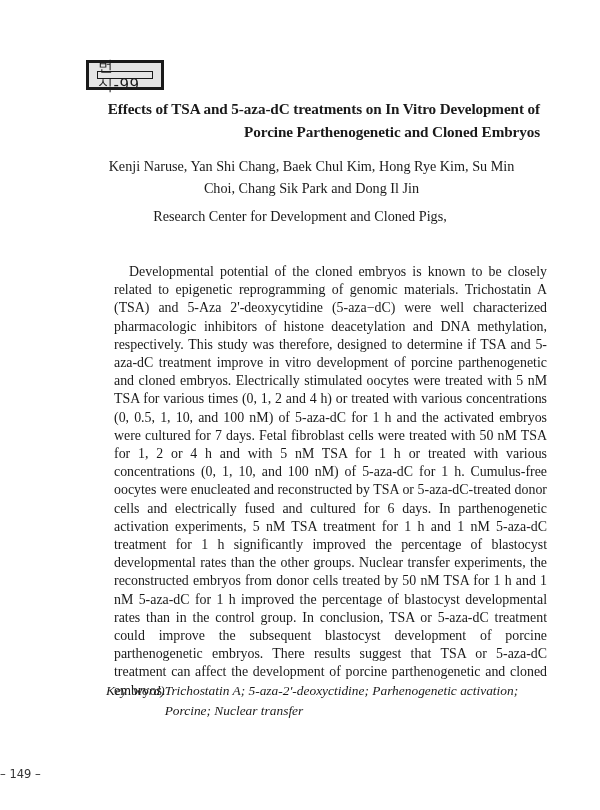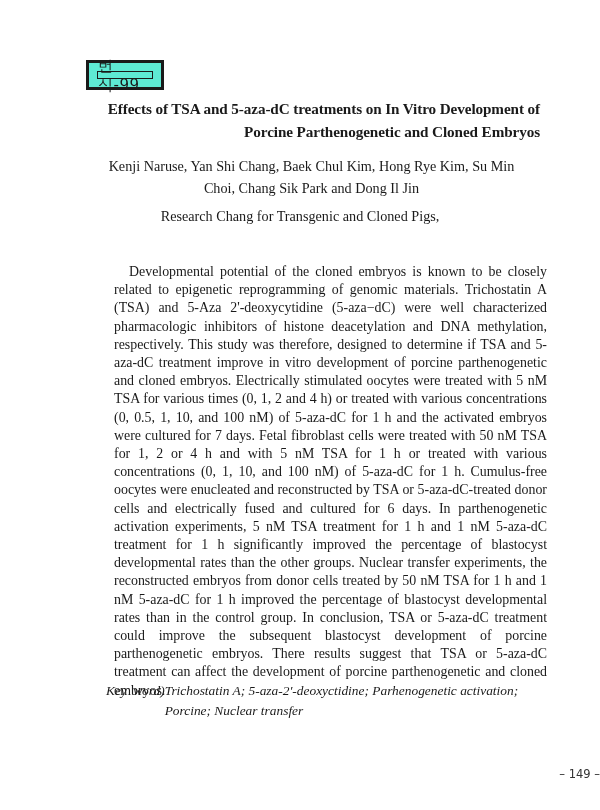--- a/index.html
+++ b/index.html
@@ -2,21 +2,21 @@
 <html><head>
 <meta charset="utf-8">
 <style>
   html, body { margin: 0; padding: 0; }
   body {
     width: 600px; height: 810px; background: #ffffff; position: relative; overflow: hidden;
     font-family: "Liberation Serif", "DejaVu Serif", serif; color: #1a1a1a;
   }
   .label-box {
     position: absolute; left: 86px; top: 60px; width: 78px; height: 30px;
-    border: 3px solid #1a1a1a; box-sizing: border-box; background: #5eead4;
+    border: 3px solid #1a1a1a; box-sizing: border-box; background: #e5e5e5;
     padding: 8px;
   }
   .label-inner {
     width: 100%; height: 100%; box-sizing: border-box; border: 1.5px solid #1a1a1a;
     display: flex; align-items: center; justify-content: center;
     font-family: "DejaVu Sans", sans-serif; font-size: 15px; letter-spacing: 0.5px;
     padding-top: 1px;
   }
   .title {
     position: absolute; left: 60px; width: 480px; top: 97px; text-align: right;
@@ -34,37 +34,37 @@
     position: absolute; left: 90px; width: 433px; top: 263px;
     font-size: 13.9px; line-height: 18.2px; text-align: justify; text-indent: 15px; margin-left: 24px;
   }
   .keywords {
     position: absolute; left: 106px; width: 420px; top: 681px; font-style: italic;
     font-size: 13.4px; line-height: 20px; display: flex;
   }
   .kw-label { flex: 0 0 auto; margin-right: 0; word-spacing: 3px; }
   .kw-text { flex: 1 1 auto; }
   .page-num {
-    position: absolute; left: 0; width: 600px; top: 767px; text-align: right;
+    position: absolute; left: 0; width: 600px; top: 767px; text-align: left;
     font-family: "DejaVu Sans", sans-serif; font-size: 11.5px; color: #333;
   }
 </style>
 </head>
 <body>
 
 <div class="label-box">
   <div class="label-inner">번 식-99</div>
 </div>
 
 <div class="title">Effects of TSA and 5-aza-dC treatments on In Vitro Development of Porcine Parthenogenetic and Cloned Embryos</div>
 
 <div class="authors">Kenji Naruse, Yan Shi Chang, Baek Chul Kim, Hong Rye Kim, Su Min Choi, Chang Sik Park and Dong Il Jin</div>
 
 <div class="affil">
-  <div>Research Chang for Transgenic and Cloned Pigs,</div>
+  <div>Research Center for Development and Cloned Pigs,</div>
 </div>
 
 <div class="abstract">Developmental potential of the cloned embryos is known to be closely related to epigenetic reprogramming of genomic materials. Trichostatin A (TSA) and 5-Aza 2'-deoxycytidine (5-aza−dC) were well characterized pharmacologic inhi­bitors of histone deacetylation and DNA methylation, respectively. This study was therefore, designed to determine if TSA and 5-aza-dC treatment improve in vitro development of porcine parthenogenetic and cloned embryos. Electrically stimulated oocytes were treated with 5 nM TSA for various times (0, 1, 2 and 4 h) or treated with various concentrations (0, 0.5, 1, 10, and 100 nM) of 5-aza-dC for 1 h and the activated embryos were cultured for 7 days. Fetal fibroblast cells were treated with 50 nM TSA for 1, 2 or 4 h and with 5 nM TSA for 1 h or treated with various concentrations (0, 1, 10, and 100 nM) of 5-aza-dC for 1 h. Cumulus-free oocytes were enucleated and reconstructed by TSA or 5-aza-dC-treated donor cells and electrically fused and cultured for 6 days. In parthenogenetic activation experiments, 5 nM TSA treatment for 1 h and 1 nM 5-aza-dC treatment for 1 h significantly improved the percentage of blastocyst developmental rates than the other groups. Nuclear transfer experiments, the reconstructed embryos from donor cells treated by 50 nM TSA for 1 h and 1 nM 5-aza-dC for 1 h improved the percentage of blastocyst developmental rates than in the control group. In conclusion, TSA or 5-aza-dC treatment could improve the subsequent blastocyst development of porcine parthenogenetic embryos. There results suggest that TSA or 5-aza-dC treatment can affect the development of porcine parthenogenetic and cloned embryos.</div>
 
 <div class="keywords">
   <span class="kw-label">Key word)</span>
   <span class="kw-text">Trichostatin A; 5-aza-2′-deoxyctidine; Parhenogenetic activation; Porcine; Nuclear transfer</span>
 </div>
 
 <div class="page-num">– 149 –</div>

